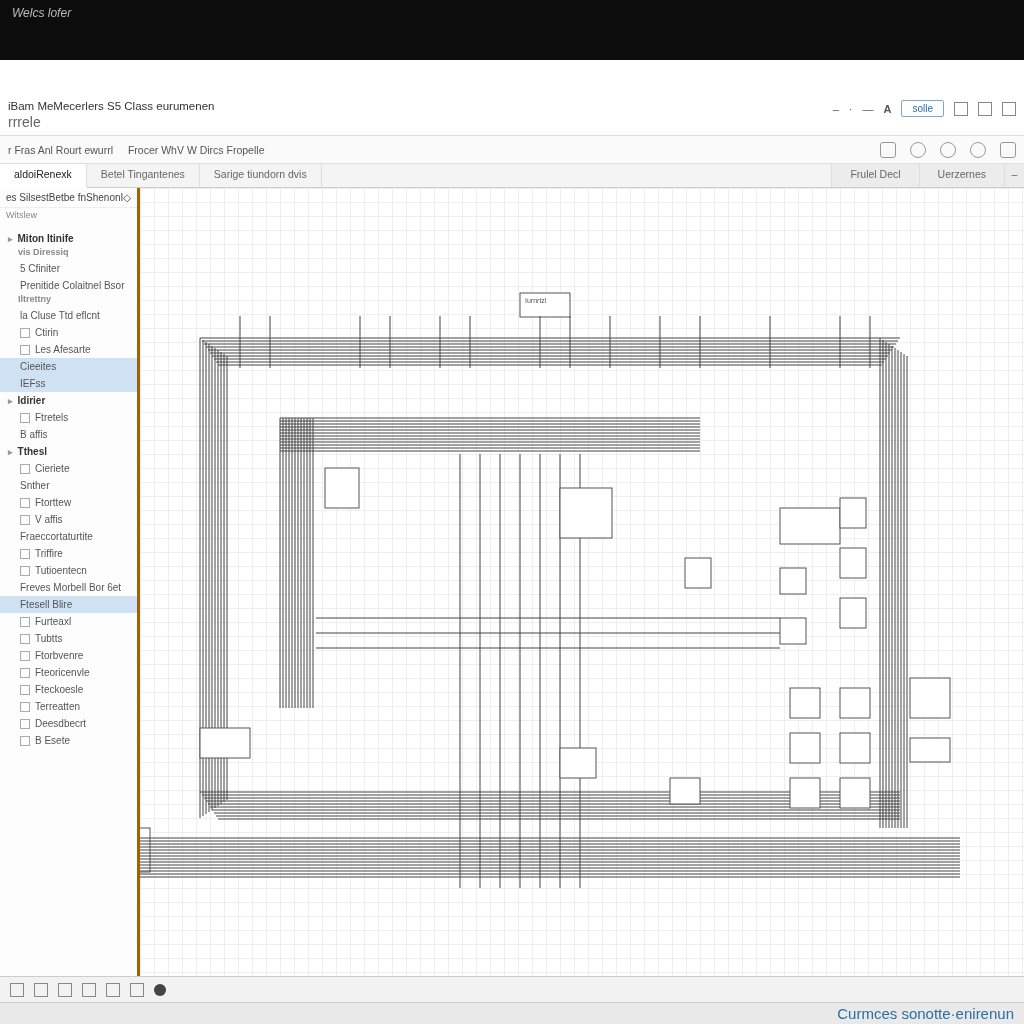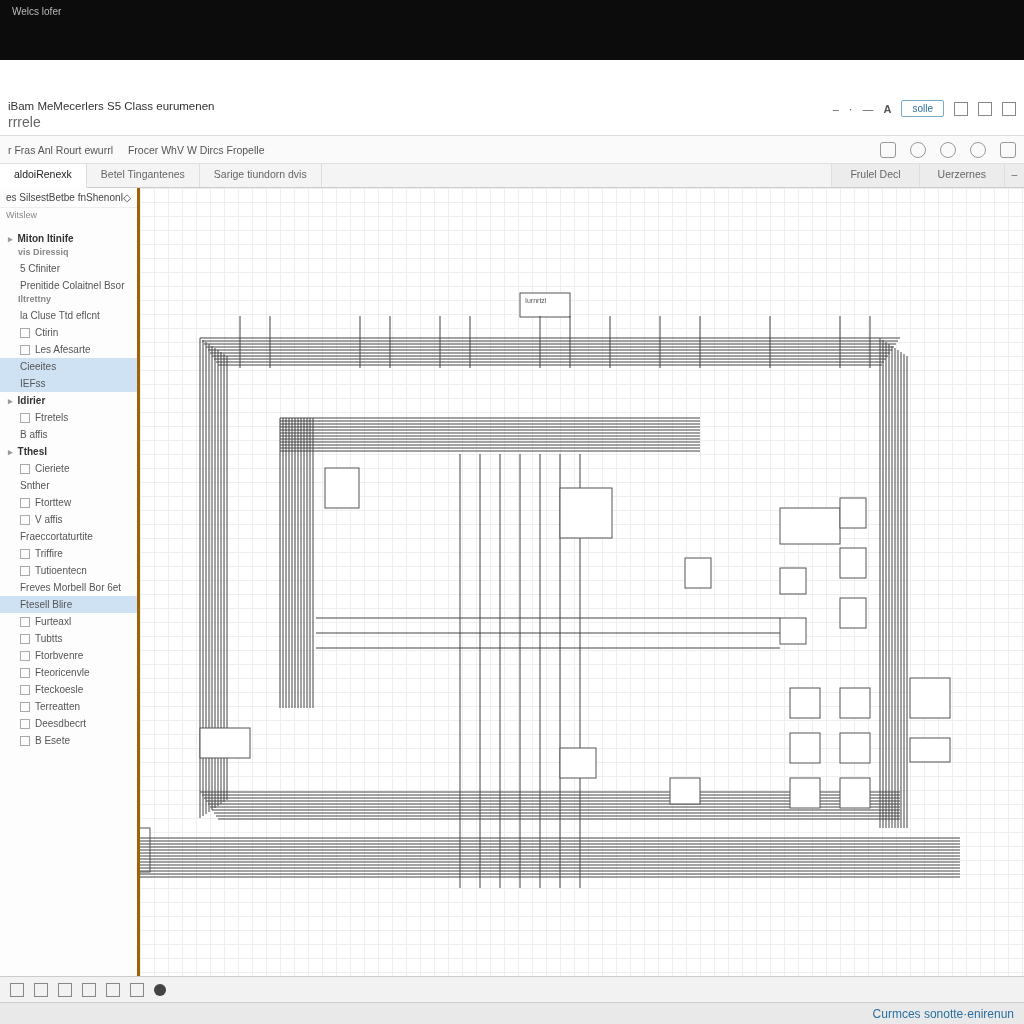--- a/index.html
+++ b/index.html
@@ -1,18 +1,18 @@
 <!DOCTYPE html>
 <html><head>
 <meta charset="utf-8">
 <style>
   * { box-sizing: border-box; margin: 0; padding: 0; }
   body { font-family: Arial, sans-serif; width: 1024px; height: 1024px; background: #fff; overflow: hidden; font-size: 11px; color: #333; }
   .titlebar { background: #0c0c0c; color: #fff; height: 60px; padding: 6px 12px 0 12px; }
-  .titlebar .small { font-size: 10px; color: #bbb; }
+  .titlebar .small { font-size: 12px; color: #bbb; font-style: italic; }
   .titlebar .main { font-size: 22px; font-family: Georgia, serif; letter-spacing: .5px; }
   .titlebar .main .light { color: #aaa; font-weight: 300; }
   .docbar { background: #fff; border-bottom: 1px solid #ddd; height: 40px; display: flex; align-items: flex-start; justify-content: space-between; padding: 4px 8px 0 8px; margin-top: 36px; }
   .docbar .crumbs .l1 { font-size: 11.5px; color: #333; }
   .docbar .crumbs .l2 { font-size: 14px; color: #666; margin-top: 2px; }
   .docbar .wctrl { display: flex; gap: 10px; align-items: center; color: #555; }
   .docbar .wctrl .btn { border: 1px solid #7aa9c9; padding: 2px 10px; font-size: 10px; color: #2a6fa0; border-radius: 2px; background: #fff; }
   .docbar .ic { width: 14px; height: 14px; border: 1px solid #888; }
   .toolbar { background: #fafafa; border-bottom: 1px solid #e0e0e0; height: 28px; display: flex; align-items: center; justify-content: space-between; padding: 0 8px; font-size: 10.5px; color: #555; }
   .toolbar .left span { margin-right: 12px; }
@@ -35,21 +35,21 @@
   .tree .gi { width:10px; height:10px; border:1px solid #aaa; flex-shrink:0; }
   .tree .ci { font-size:9px; color:#999; }
   .canvas { flex: 1; position: relative; background-image: linear-gradient(#eee 1px, transparent 1px), linear-gradient(90deg, #eee 1px, transparent 1px); background-size: 14px 14px; background-color: #fff; }
   .canvas svg { position: absolute; top: 0; left: 0; width: 100%; height: 100%; }
   .canvas svg line, .canvas svg path, .canvas svg rect { stroke: #444; stroke-width: 1; fill: none; }
   .canvas svg rect.comp { fill: #fff; stroke:#555; }
   .canvas svg text { font-size: 7px; fill: #555; }
   .statusbar { position: absolute; left:0; right:0; bottom: 22px; height: 26px; background: #f2f2f2; border-top: 1px solid #ccc; display:flex; align-items:center; gap:10px; padding:0 10px;}
   .statusbar .si { width:14px; height:14px; border:1px solid #888;}
   .statusbar .dot{ width:12px;height:12px;border-radius:50%;background:#444;}
-  .footer { position: absolute; left:0; right:0; bottom:0; height: 22px; background: #e9e9e9; border-top:1px solid #ccc; display:flex; justify-content:flex-end; align-items:center; padding:0 10px; font-size:12px; color:#2a6fa0;}
+  .footer { position: absolute; left:0; right:0; bottom:0; height: 22px; background: #e9e9e9; border-top:1px solid #ccc; display:flex; justify-content:flex-end; align-items:center; padding:0 10px; font-size:15px; color:#2a6fa0;}
 </style>
 </head>
 <body>
 
 <div class="titlebar">
   <div class="small">Welcs lofer</div>
 </div>
 
 <div class="docbar">
   <div class="crumbs">

